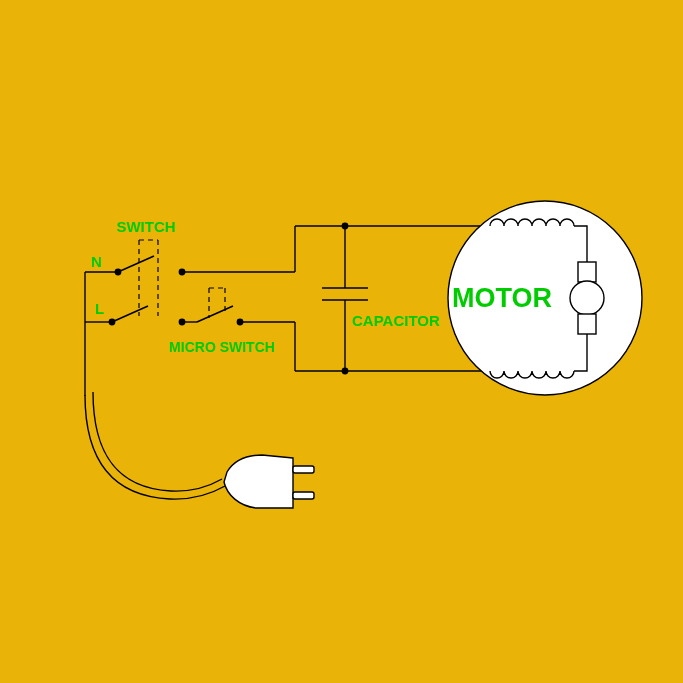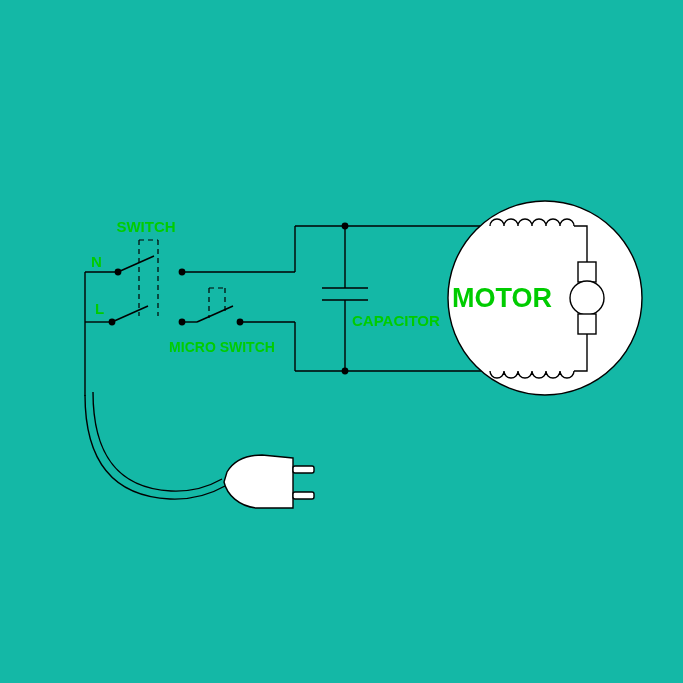--- a/index.html
+++ b/index.html
@@ -7,21 +7,21 @@
     padding: 0;
     width: 683px;
     height: 683px;
     background: #ffffff;
     font-family: "Liberation Sans", sans-serif;
   }
   .stage {
     position: relative;
     width: 683px;
     height: 683px;
-    background: #14b8a6;
+    background: #eab308;
     overflow: hidden;
   }
   svg { display: block; }
   .wire { stroke: #000000; stroke-width: 1.4; fill: none; }
   .dash { stroke: #000000; stroke-width: 1.2; fill: none; stroke-dasharray: 5 4; }
   .dot  { fill: #000000; stroke: none; }
   .part { stroke: #000000; stroke-width: 1.4; fill: #ffffff; }
   .lbl  { font-family: "Liberation Sans", sans-serif; font-weight: bold; }
 </style>
 </head>

